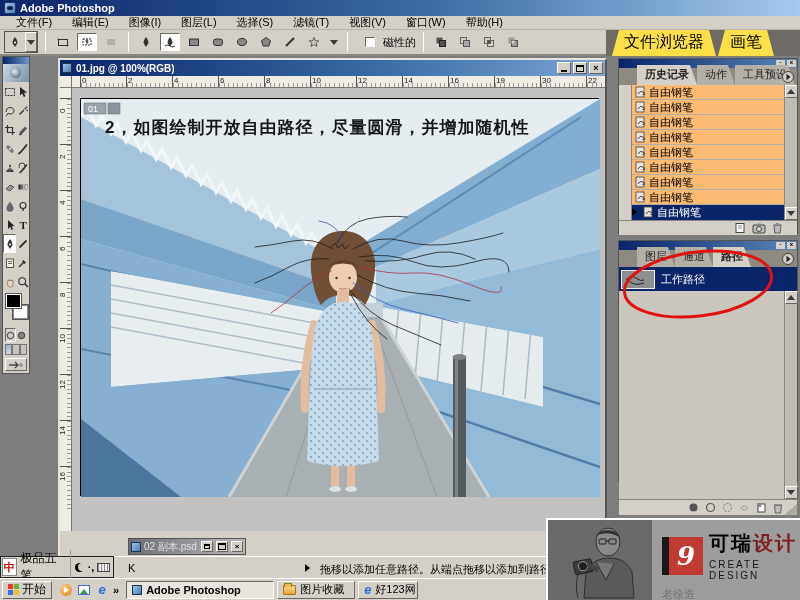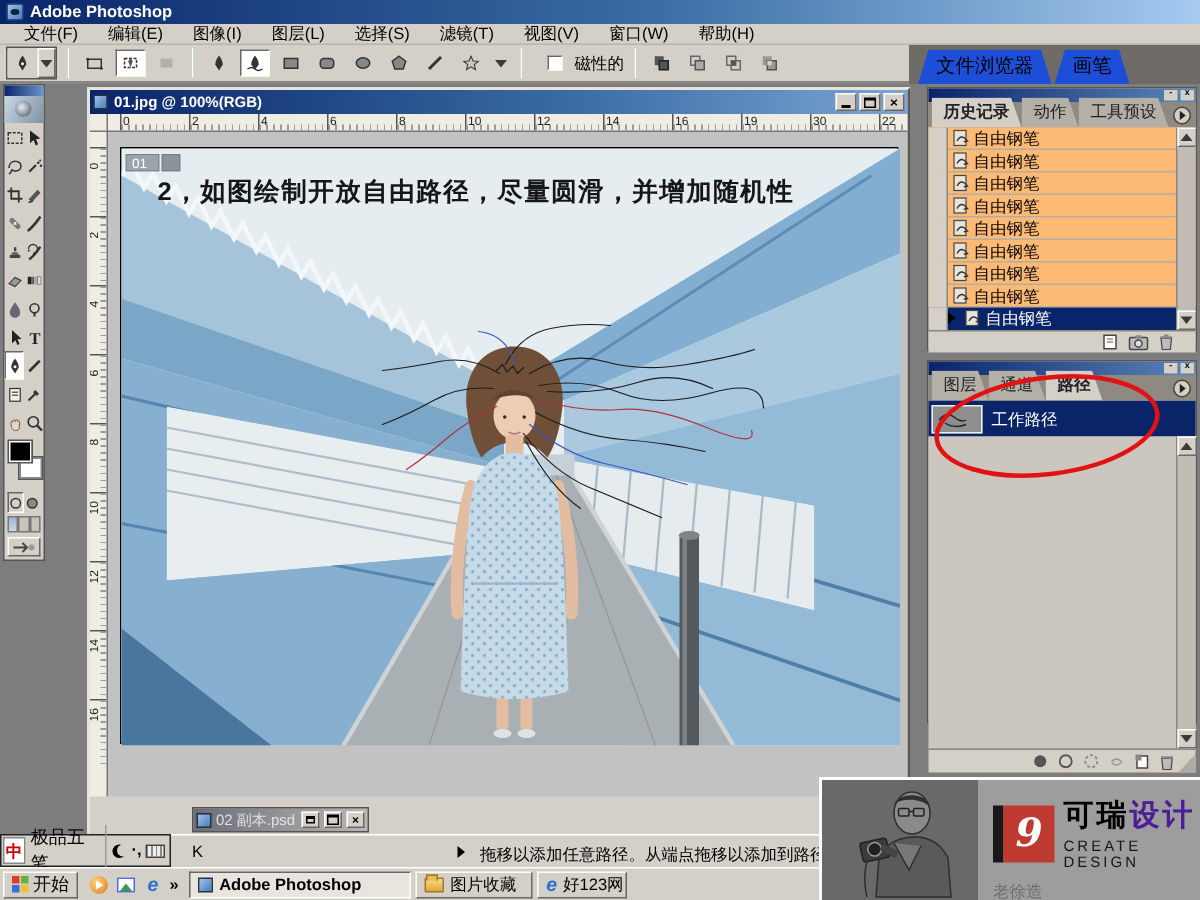--- a/index.html
+++ b/index.html
@@ -21,21 +21,21 @@
 
 .optbar{left:0;top:30px;width:800px;height:26px;background:#d4d0c8;border-bottom:2px solid #8a8782;display:flex;align-items:center;gap:4px;padding:0 4px}
 .sep{width:1px;height:20px;background:#9a968e;border-right:1px solid #fff;margin:0 3px}
 .obtn{width:20px;height:18px;display:flex;align-items:center;justify-content:center;background:#d4d0c8}
 .obtn.pressed{border:1px solid;border-color:#6a6762 #fffdf8 #fffdf8 #6a6762;background:#fff}
 .obtn.dis{opacity:.45}
 .preset{display:flex;align-items:center;border:1px solid #555;height:22px}
 .dd{width:12px;height:20px;display:flex;align-items:center;justify-content:center}
 .cbox{width:10px;height:10px;background:#fff;margin:0 4px 0 10px}
 .well{position:absolute;right:0;top:0;width:194px;height:26px;background:#6e6b66;display:flex;align-items:flex-end;gap:2px;padding:0 0 0 6px}
-.wtab{background:#1d4ed8;padding:2px 12px 3px;font-size:13px;clip-path:polygon(7px 0,calc(100% - 7px) 0,100% 100%,0 100%)}
+.wtab{background:#fde047;padding:2px 12px 3px;font-size:16px;clip-path:polygon(7px 0,calc(100% - 7px) 0,100% 100%,0 100%)}
 
 .toolbox{left:2px;top:56px;width:28px;background:#d4d0c8;border:1px solid #555}
 .tb-title{height:7px;background:linear-gradient(90deg,#0a246a,#6a96c8)}
 .tb-pic{height:18px;background:linear-gradient(120deg,#c8d8e4,#7e93a4);position:relative}
 .tb-pic i{position:absolute;left:7px;top:3px;width:11px;height:11px;border-radius:50%;background:radial-gradient(circle at 40% 40%,#e8eef2,#3a4a58)}
 .trow{display:flex}
 .tcell{width:13px;height:19px;display:flex;align-items:center;justify-content:center}
 .tcell.sel{background:#fff;border:1px solid;border-color:#6a6762 #fffdf8 #fffdf8 #6a6762}
 .colors{position:relative;height:32px;margin:2px}
 .fg{position:absolute;left:1px;top:1px;width:15px;height:14px;background:#000;border:1px solid #fff;outline:1px solid #555}
@@ -60,21 +60,21 @@
 .dbody{display:flex;height:443px}
 .vruler{width:12px;background:#efece4;border-right:1px solid #777;padding-top:10px;overflow:hidden}
 .vruler .cell{height:46px;border-top:1px solid #555;font-size:8px;color:#222;display:flex;justify-content:flex-start;background:repeating-linear-gradient(to bottom,#9a9a9a 0 1px,transparent 1px 4.6px);background-size:4px 100%;background-position:100% 0;background-repeat:no-repeat}
 .vruler .cell span{transform:rotate(-90deg);transform-origin:6px 8px;display:inline-block}
 .canvas{flex:1;background:#c2c2c2;position:relative;overflow:hidden}
 .photo{position:absolute;left:8px;top:10px;width:519px;height:398px;border:1px solid #000;background:#e6edf1}
 
 .panel{position:absolute;left:618px;width:180px;background:#d4d0c8;border:1px solid #555}
 .pstrip{height:9px;background:linear-gradient(90deg,#0a246a,#5a86b8);display:flex;justify-content:flex-end;gap:2px;padding:1px}
 .pwb{width:9px;height:7px;background:#d4d0c8;font-size:6px;line-height:5px;text-align:center;font-weight:bold}
-.ptabs{height:17px;background:#8e8a82;display:flex;align-items:flex-end;padding-left:2px;position:relative}
+.ptabs{height:17px;background:#8e8a82;display:flex;align-items:flex-end;padding-left:18px;position:relative}
 .ptab{background:#b4b0a8;padding:2px 8px 3px;font-size:11px;clip-path:polygon(0 0,calc(100% - 7px) 0,100% 100%,0 100%);color:#222}
 .ptab.active{background:#d4d0c8;font-weight:bold}
 .pmenu{position:absolute;right:3px;top:3px;width:12px;height:12px;border:1px solid #444;border-radius:50%;background:#d4d0c8;display:flex;align-items:center;justify-content:center}
 .pmenu .tri-r{border-left-color:#222;transform:scale(.8)}
 .hlist{height:135px;background:#fdba74;position:relative;overflow:hidden}
 .hrow{height:15px;display:flex;align-items:center;border-bottom:1px solid #b2aea6;padding-right:13px}
 .hwell{width:13px;height:15px;border-right:1px solid #8a8680;background:#d4d0c8}
 .hmark{width:8px;display:none}
 .hrow.selected .hmark{display:flex}
 .hrow.selected{background:#0a246a;color:#fff;border-bottom-color:#0a246a}
@@ -118,21 +118,21 @@
 .mdtitle{overflow:hidden;white-space:nowrap;flex:1}
 
 .logo{left:546px;top:518px;width:254px;height:82px;border-top:2px solid #fff;border-left:2px solid #fff;display:flex;z-index:50}
 .sketch{width:104px;height:80px;background:#696969}
 .brand{flex:1;background:#9d9d9d;padding:10px 0 0 10px}
 .brow{display:flex;align-items:center;gap:6px}
 .mark{display:flex;height:38px}
 .mark .mb{width:7px;background:#181818}
 .mark .mr{width:34px;background:#bf3a30;color:#fff;display:flex;align-items:center;justify-content:center;font-family:"DejaVu Serif",serif;font-weight:bold;font-size:26px;font-style:italic}
 .btxt .cn{font-size:20px;font-weight:bold;letter-spacing:2px}
-.btxt .cn2{color:#4c1d95}
+.btxt .cn2{color:#7f1d1d}
 .btxt .en{font-size:10px;font-weight:normal;letter-spacing:2px;color:#161616;margin-top:2px}
 .sub{color:#6e6e6e;font-size:11px;margin-top:6px}
 .annot{left:616px;top:244px;z-index:40;pointer-events:none}
 </style>
 </head>
 <body>
 
 <div class="abs titlebar">
   <span class="psicon">
       <i></i>

